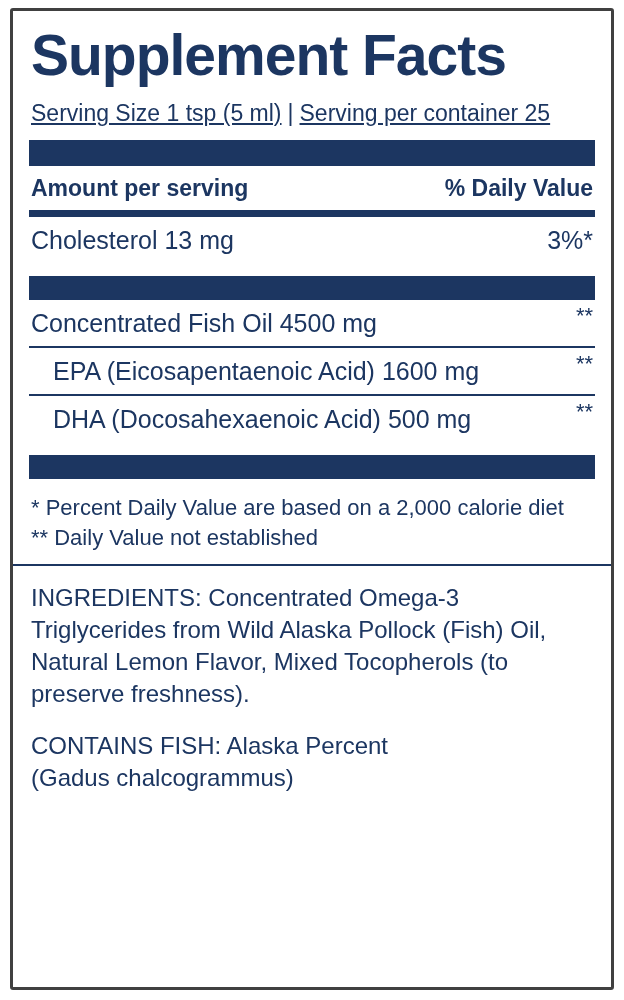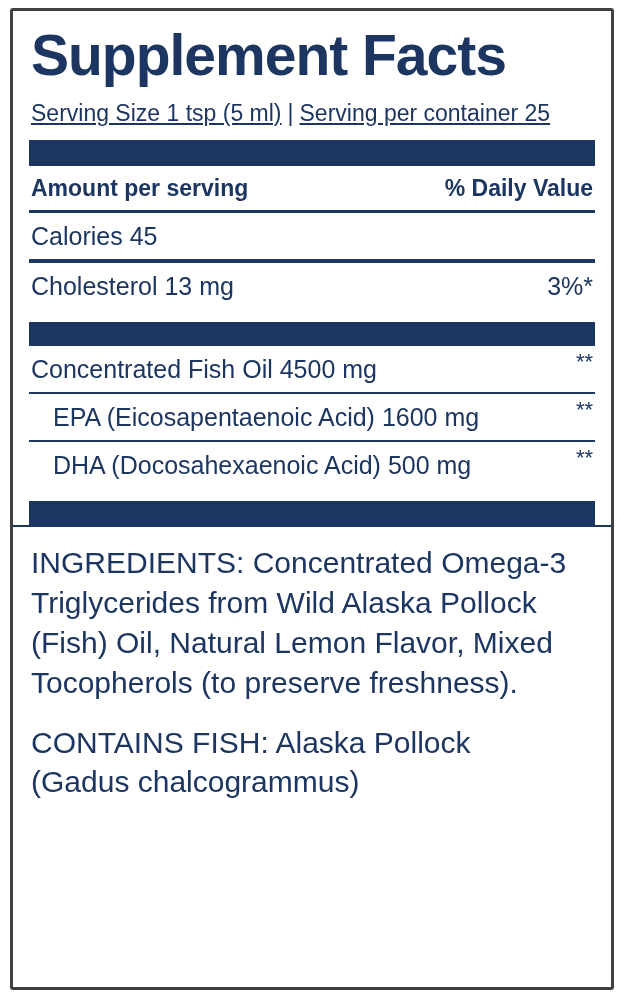--- a/index.html
+++ b/index.html
@@ -107,21 +107,21 @@
 
   
   .divider-full {
     height: 2px;
     background: #1c3661;
     margin: 0 -16px;
   }
 
   
   .ingredients {
-    font-size: 30px;
+    font-size: 24px;
     line-height: 1.33;
     padding: 16px 2px 0 2px;
   }
   .ingredients p {
     margin: 0;
   }
   .ingredients p + p {
     margin-top: 20px;
   }
 </style>
@@ -139,24 +139,20 @@
 
     <div class="bar-thick"></div>
 
     <div class="row header">
       <span class="left">Amount per serving</span>
       <span class="right">% Daily Value</span>
     </div>
 
     <div class="rule"></div>
 
-    <div class="row nutrient">
-      <span class="left">Calories 45</span>
-      <span class="right"></span>
-    </div>
     <div class="rule-thin"></div>
 
     <div class="rule-thin"></div>
 
     <div class="row nutrient">
       <span class="left">Cholesterol 13 mg</span>
       <span class="right">3%*</span>
     </div>
 
     <div class="bar-thick small"></div>
@@ -173,25 +169,29 @@
     </div>
     <div class="rule-thin"></div>
 
     <div class="row nutrient indent">
       <span class="left">DHA (Docosahexaenoic Acid) 500 mg</span>
       <span class="right dv-mark">**</span>
     </div>
 
     <div class="bar-thick small"></div>
 
+    <div class="footnotes">
+      <div>* Percent Daily Value are based on a 2,000 calorie diet</div>
+      <div>** Daily Value not established</div>
+    </div>
 
     <div class="divider-full"></div>
 
     <div class="ingredients">
       <p>INGREDIENTS: Concentrated Omega-3 Triglycerides from Wild Alaska Pollock (Fish) Oil, Natural Lemon Flavor, Mixed Tocopherols (to preserve freshness).</p>
       <p>
-        <span>CONTAINS FISH: Alaska Pollock</span><br>
+        <span>CONTAINS FISH: Alaska Percent</span><br>
         <span>(Gadus chalcogrammus)</span>
       </p>
     </div>
 
   </div>
 </div>
 
 </body></html>

